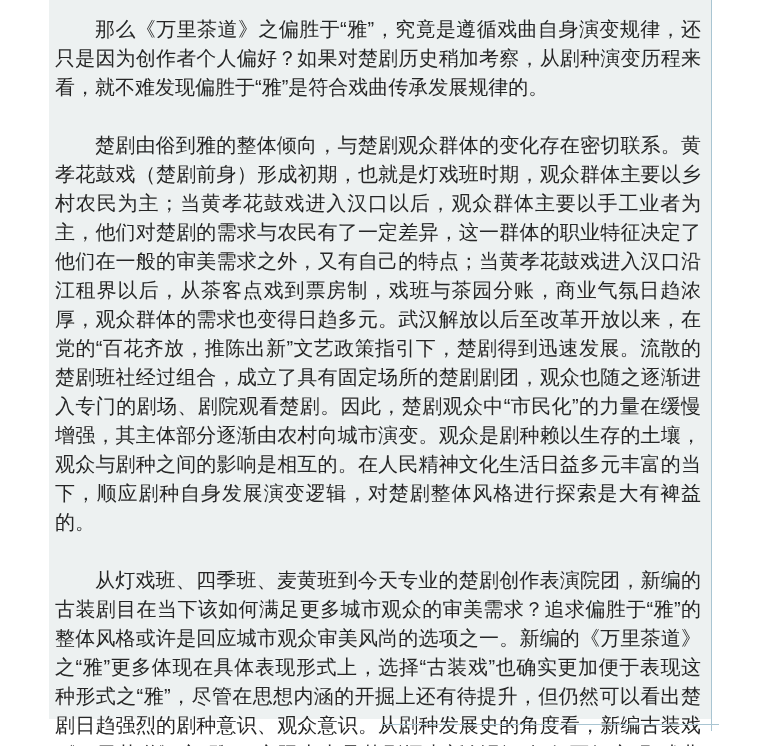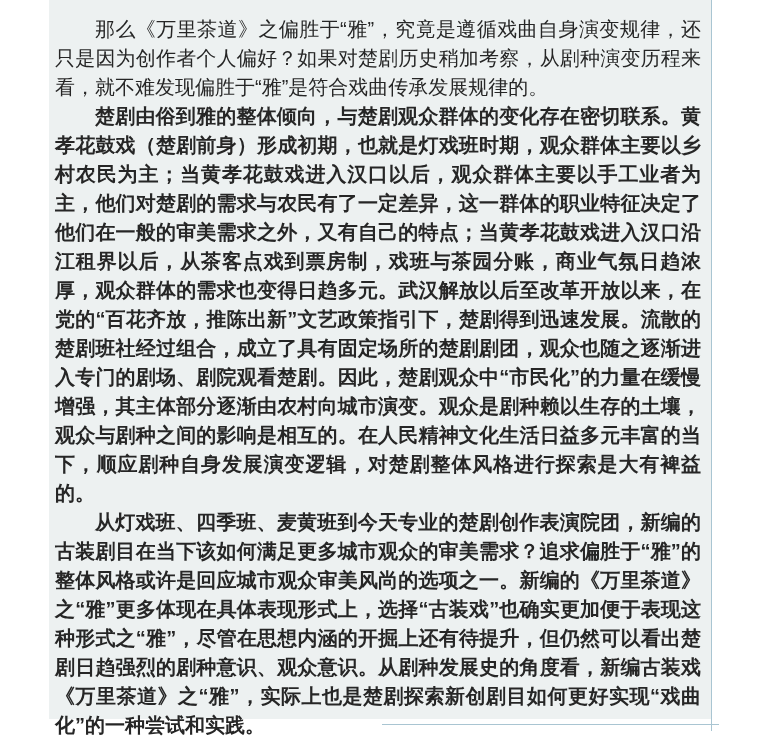--- a/index.html
+++ b/index.html
@@ -27,21 +27,21 @@
   .content-panel p {
     margin: 0;
     font-size: 20px;
     line-height: 29px;
     color: #262626;
     text-align: justify;
     text-indent: 2em;
     word-break: break-all;
   }
   .content-panel p + p {
-    font-weight: bold;
+    margin-top: 29px;
   }
   .border-line-vertical {
     position: absolute;
     left: 711px;
     top: 0;
     width: 1px;
     height: 731px;
     background: #a9c5d2;
   }
   .border-line-horizontal {

